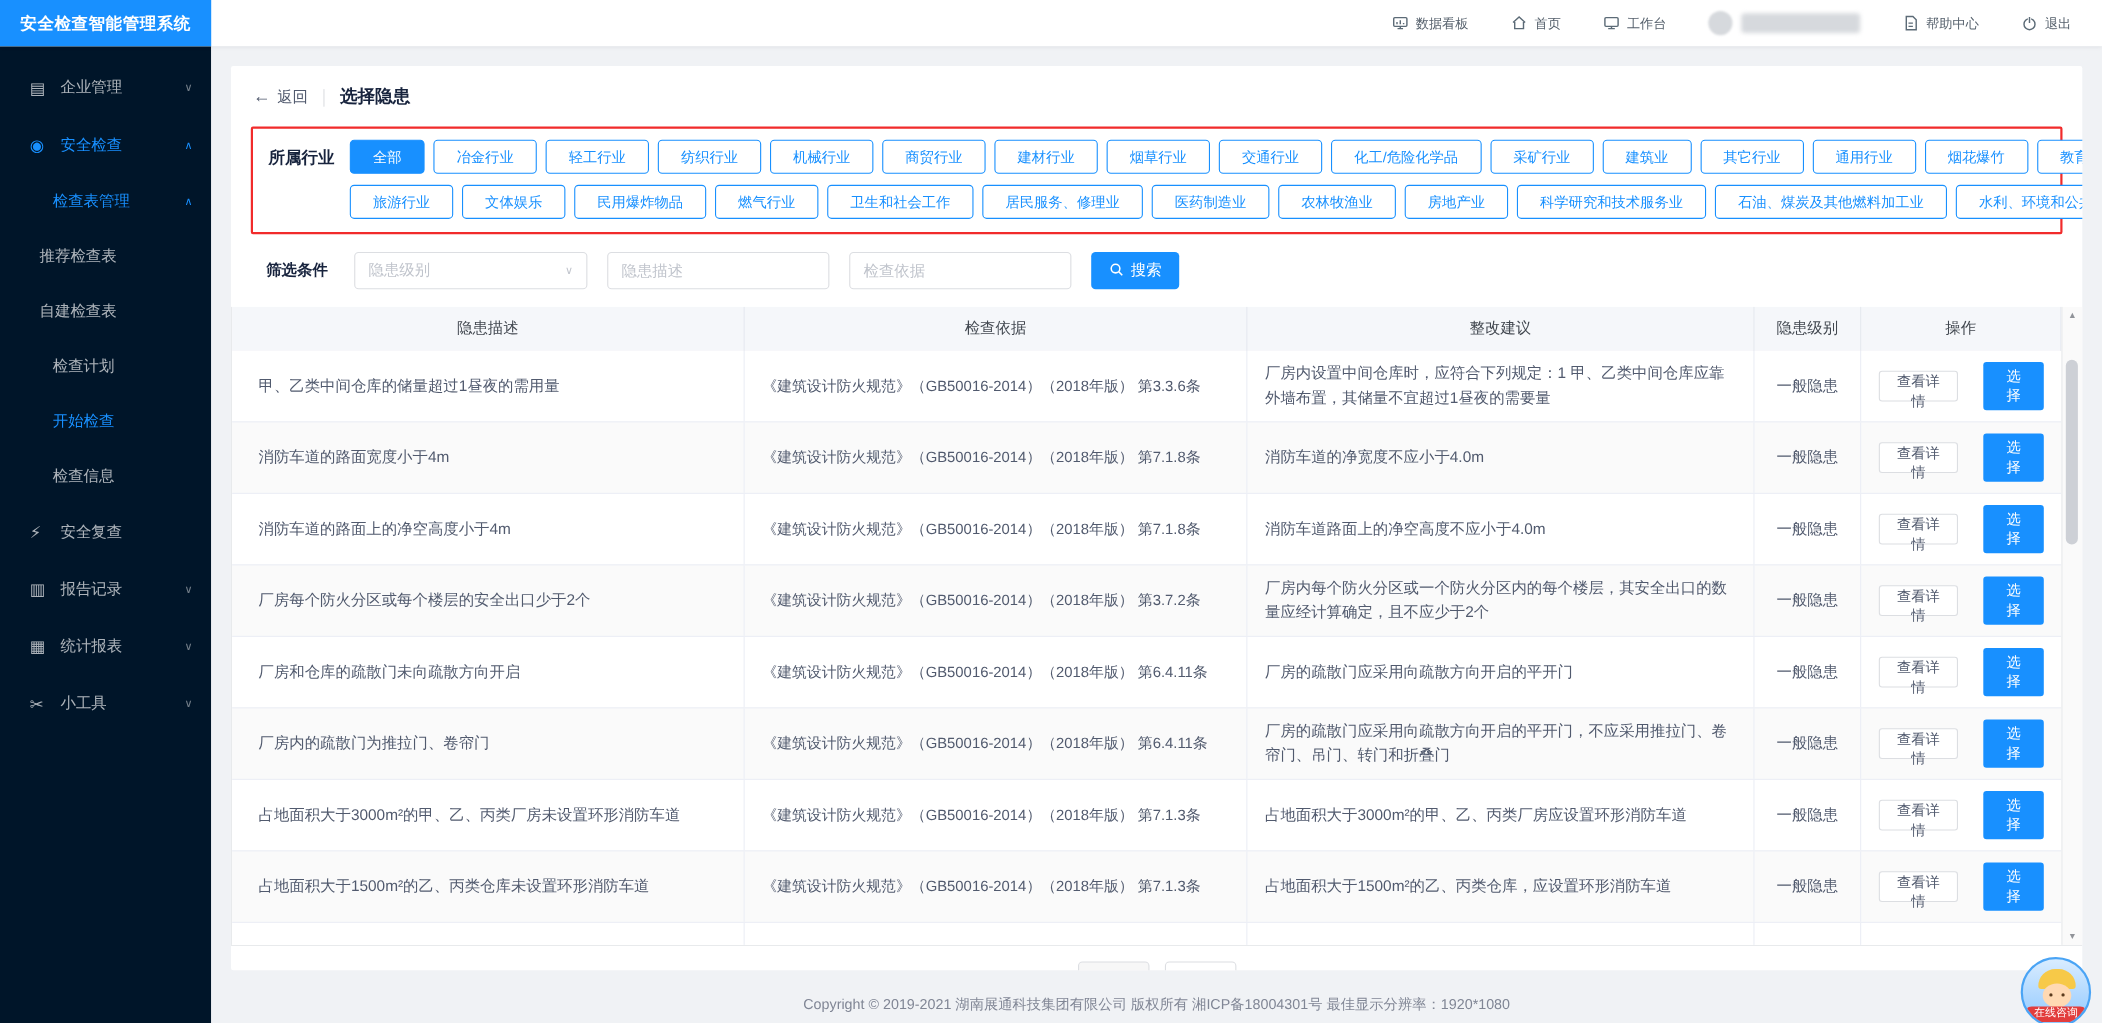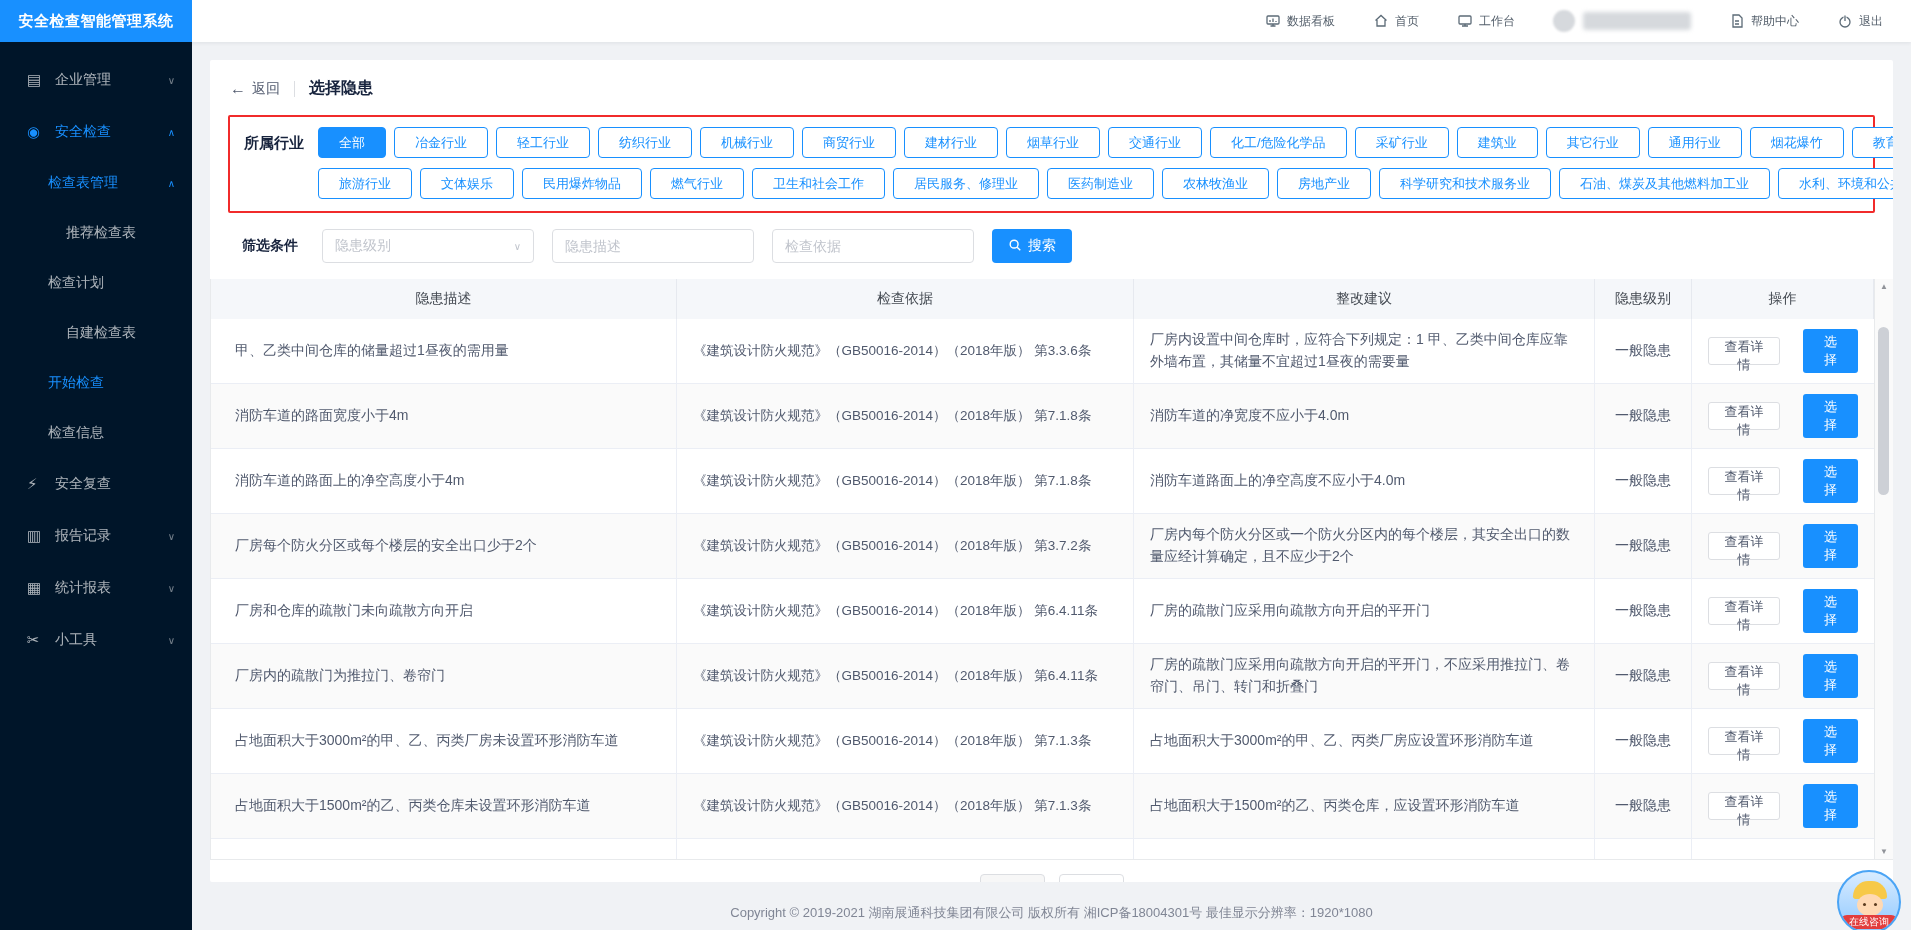--- a/index.html
+++ b/index.html
@@ -18,21 +18,21 @@
   .user-wrap { display:flex; align-items:center; gap:8px; }
   .avatar { width:22px; height:22px; border-radius:50%; background:#d6d9dd; filter:blur(1px); }
   .blur-name { width:108px; height:18px; border-radius:3px; background:#d6d9dd; filter:blur(2px); }
 
   
   .sidebar { position:absolute; left:0; top:42px; width:192px; height:888px; background:#001529;
     padding-top:12px; font-size:14px; color:rgba(255,255,255,.68); }
   .menu-item { position:relative; display:flex; align-items:center; cursor:pointer; }
   .menu-item.level1 { height:52px; padding-left:27px; }
   .menu-item.level2 { height:50px; padding-left:48px; }
-  .menu-item.level3 { height:50px; padding-left:66px; }
+  .menu-item.level3 { height:50px; padding-left:36px; }
   .mi-icon { width:21px; margin-right:7px; font-size:15px; flex:none; }
   .mi-chev { position:absolute; right:17px; font-size:10px; color:rgba(255,255,255,.45); }
   .menu-item.active { color:#1890ff; }
   .menu-item.active .mi-chev { color:#1890ff; }
 
   
   .main { position:absolute; left:192px; top:42px; width:1719px; height:888px; background:#f0f2f5; }
   .card { position:absolute; left:18px; top:18px; width:1683px; height:822px; background:#fff;
     border-radius:2px; overflow:hidden; }
 
@@ -195,25 +195,25 @@
         <span class="mi-label">安全检查</span>
         <span class="mi-chev">∧</span>
       </div>
       <div class="menu-item level2 active">
         <span class="mi-label">检查表管理</span>
         <span class="mi-chev">∧</span>
       </div>
       <div class="menu-item level3">
         <span class="mi-label">推荐检查表</span>
       </div>
+      <div class="menu-item level3">
+        <span class="mi-label">自建检查表</span>
+      </div>
       <div class="menu-item level2">
         <span class="mi-label">检查计划</span>
-      </div>
-      <div class="menu-item level3">
-        <span class="mi-label">自建检查表</span>
       </div>
       <div class="menu-item level2 active selected">
         <span class="mi-label">开始检查</span>
       </div>
       <div class="menu-item level2">
         <span class="mi-label">检查信息</span>
       </div>
       <div class="menu-item level1">
         <span class="mi-icon">⚡</span>
         <span class="mi-label">安全复查</span>

